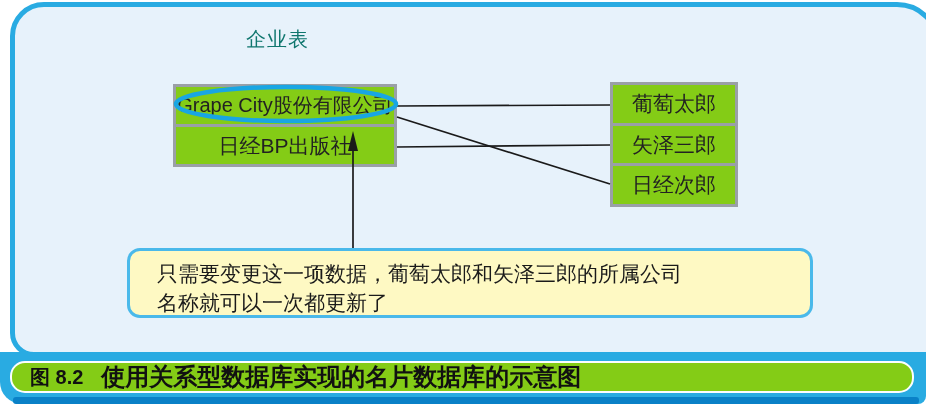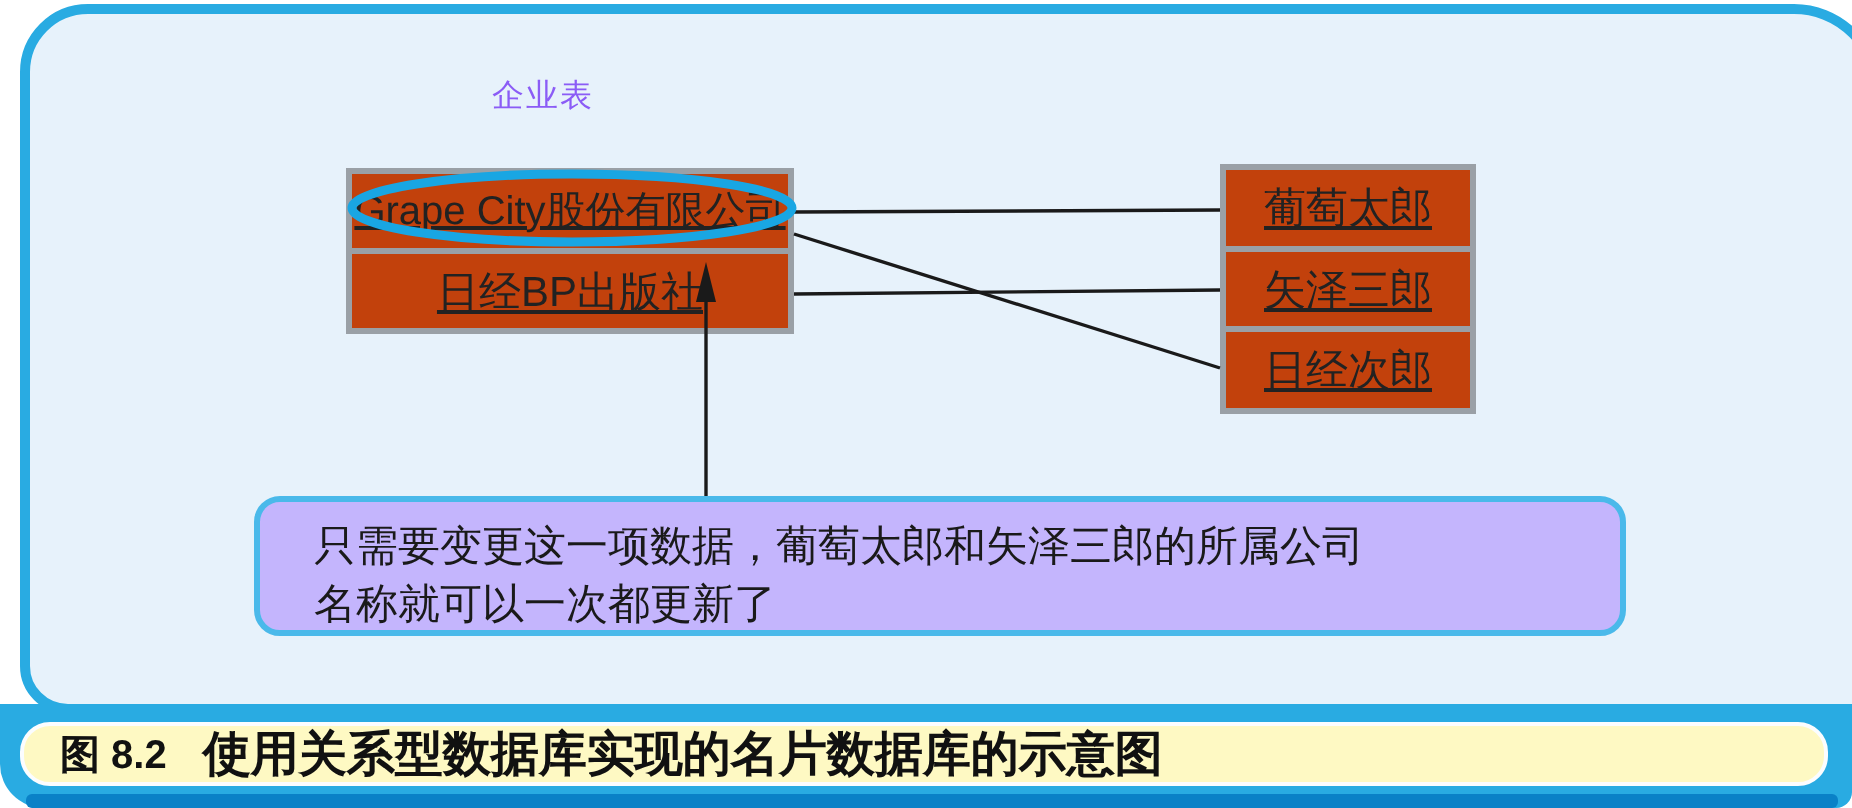--- a/index.html
+++ b/index.html
@@ -33,71 +33,69 @@
     position: absolute;
     left: 13px; top: 397px;
     width: 906px; height: 7px;
     background: #0a81c7;
     border-radius: 3px;
   }
   .caption-strip {
     position: absolute;
     left: 10px; top: 361px;
     width: 904px; height: 32px;
-    background: #fef9c3;
+    background: #84cc16;
     border: 2px solid #fbfdff;
     border-radius: 15px;
     display: flex; align-items: center;
     padding-left: 18px;
     box-sizing: border-box;
   }
   .caption-strip .cap-label { font-weight: bold; font-size: 20px; color: #111; }
   .caption-strip .cap-text  { font-weight: bold; font-size: 24px; color: #111; margin-left: 18px; }
 
   
   .col-header {
     position: absolute;
     top: 26px;
-    font-size: 16px;
-    color: #8b5cf6;
+    font-size: 20px;
+    color: #0f766e;
     letter-spacing: 1px;
     white-space: nowrap;
-    margin-top: 12px;
   }
   .hdr-company { left: 246px; }
   .hdr-relation { left: 453px; }
   .hdr-person { left: 621px; }
 
   
   .db-table {
     position: absolute;
     border: 3px solid #9aa0a6;
     background: #9aa0a6;
     display: flex; flex-direction: column;
     gap: 3px;
     box-sizing: border-box;
   }
   .company-table { left: 173px; top: 84px; width: 224px; height: 83px; }
   .person-table  { left: 610px; top: 82px; width: 128px; height: 125px; }
   .db-row {
     flex: 1;
-    background: #c2410c;
+    background: #84cc16;
     display: flex; align-items: center; justify-content: center;
     font-size: 21px;
     color: #222;
     white-space: nowrap;
-    text-decoration: underline;
   }
 
   
   .callout {
     position: absolute;
     left: 127px; top: 248px;
     width: 686px; height: 70px;
-    background: #c4b5fd;
+    background: #fef9c3;
     border: 3px solid #4ab9ea;
     border-radius: 13px;
     box-sizing: border-box;
     padding: 8px 4px 0 27px;
     font-size: 21px;
     line-height: 29px;
     color: #1a1a1a;
   }
   .callout div { white-space: nowrap; }
 

